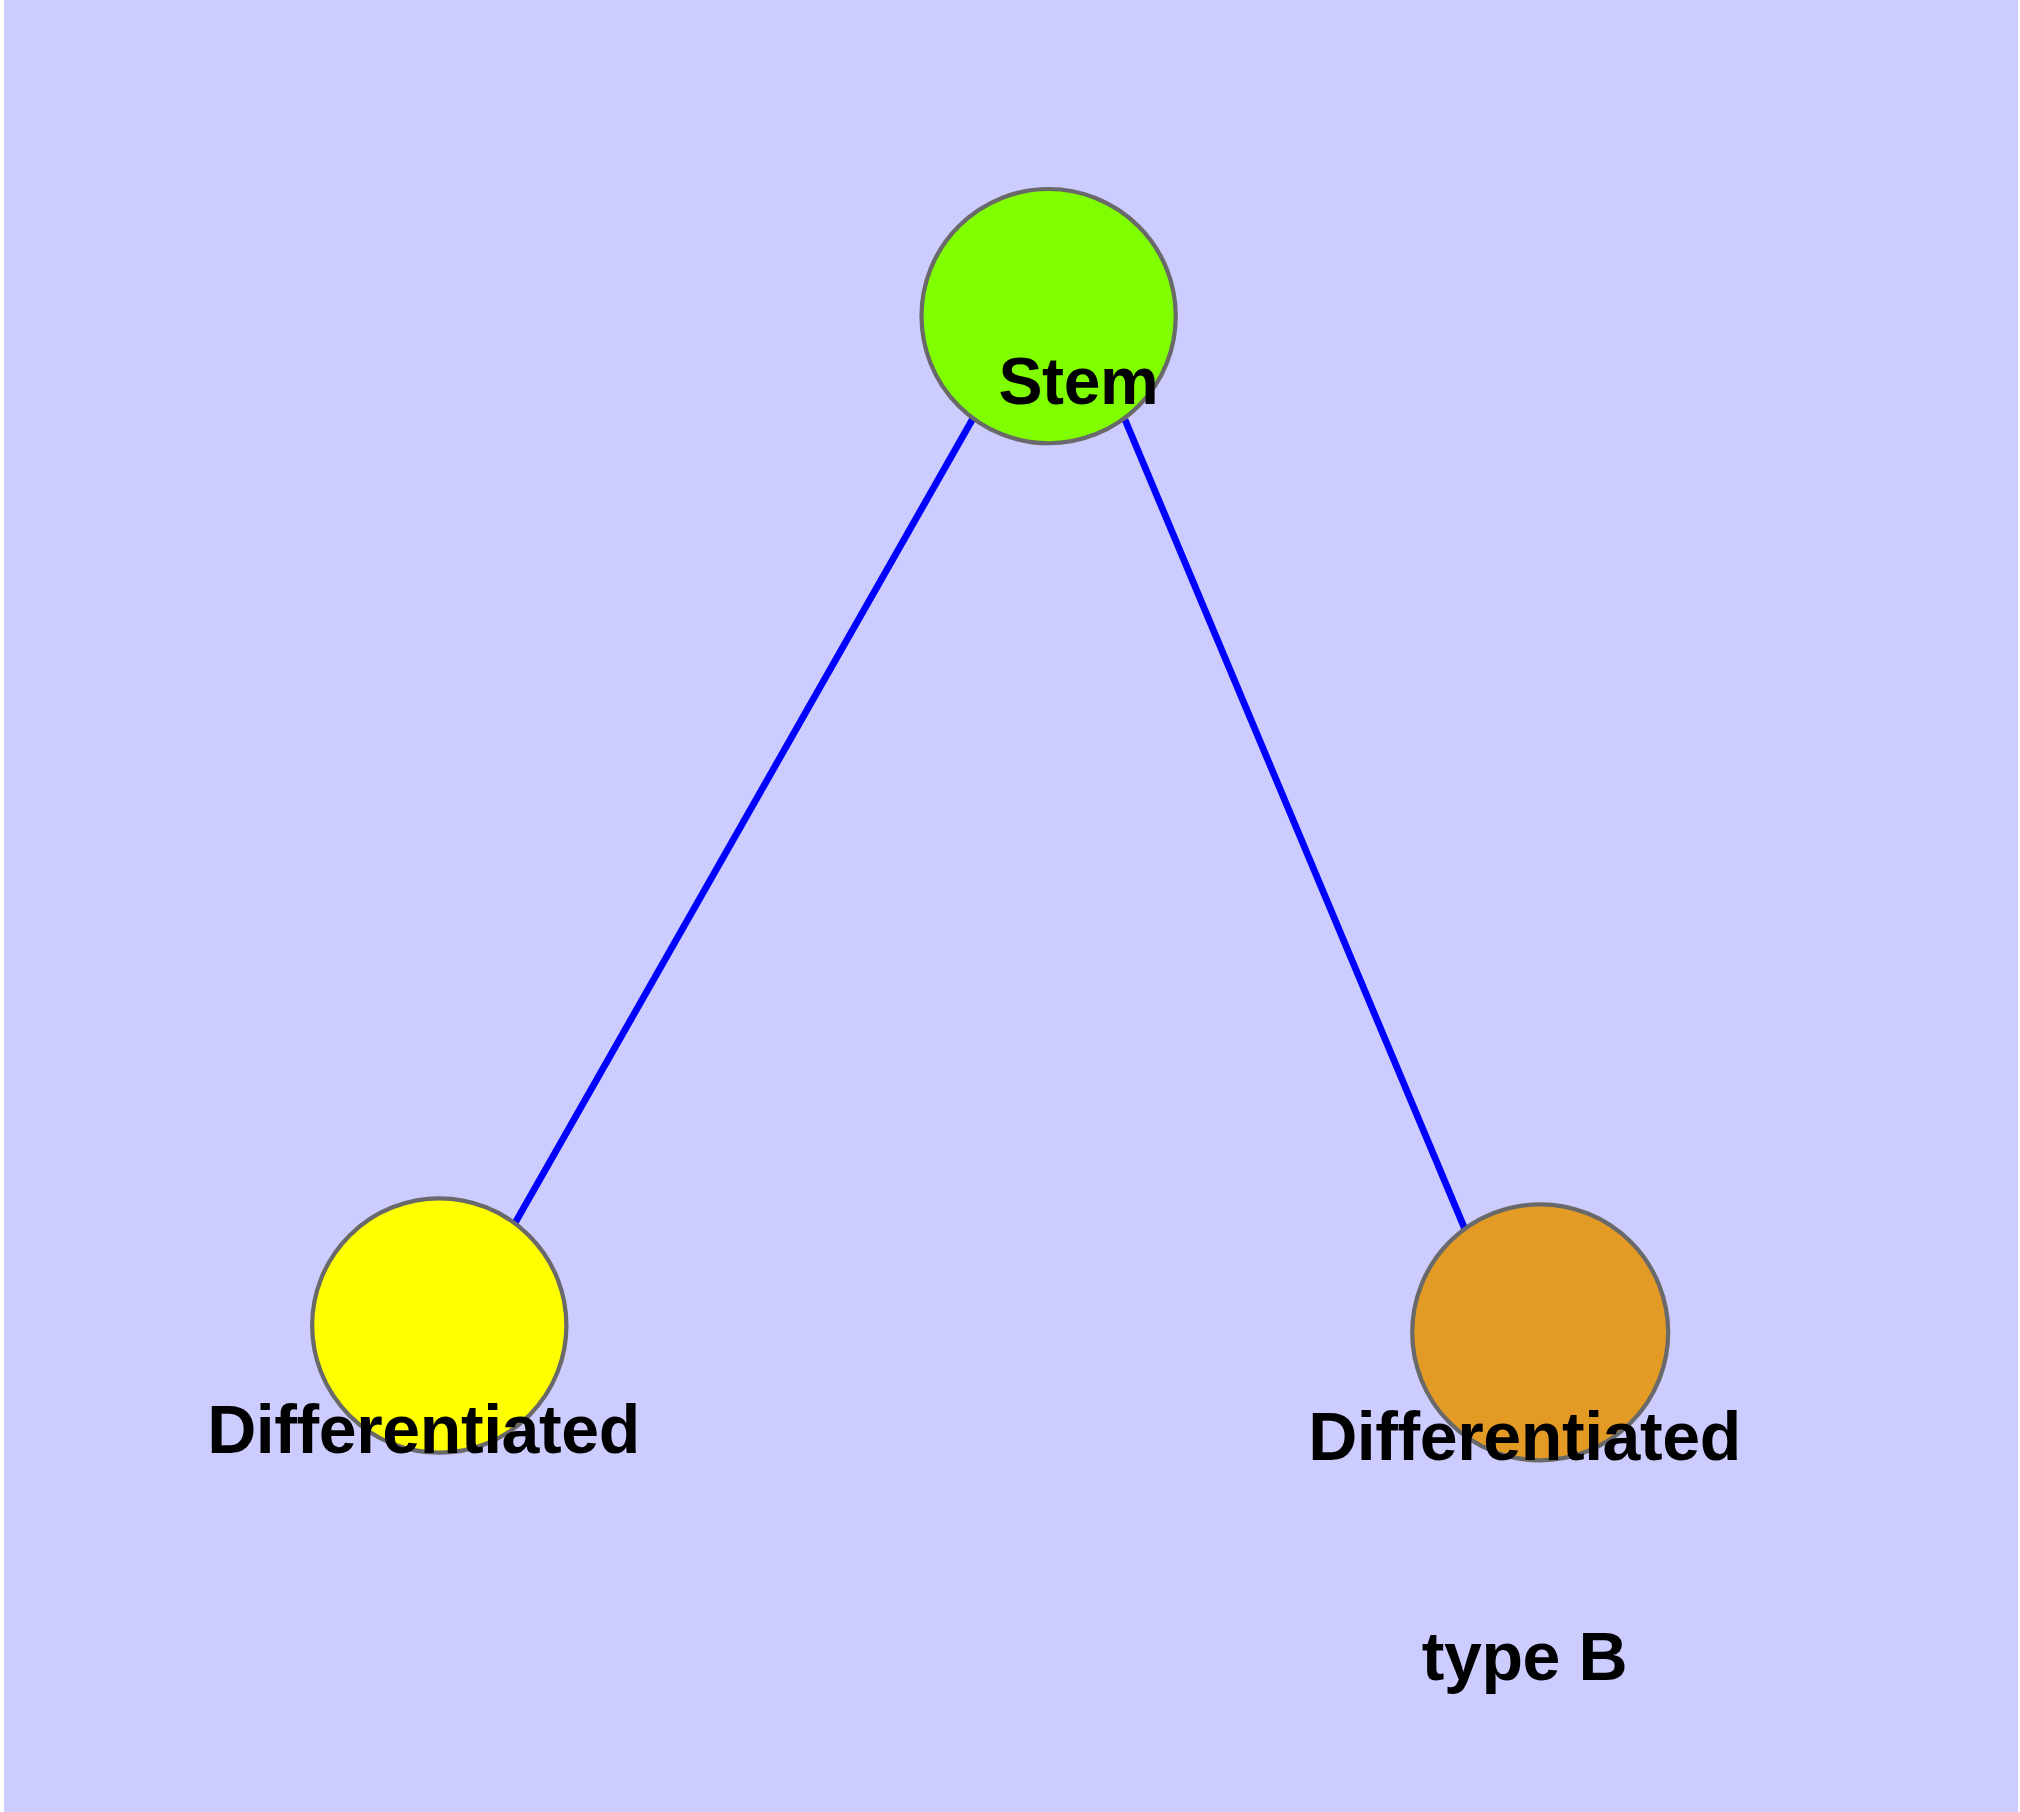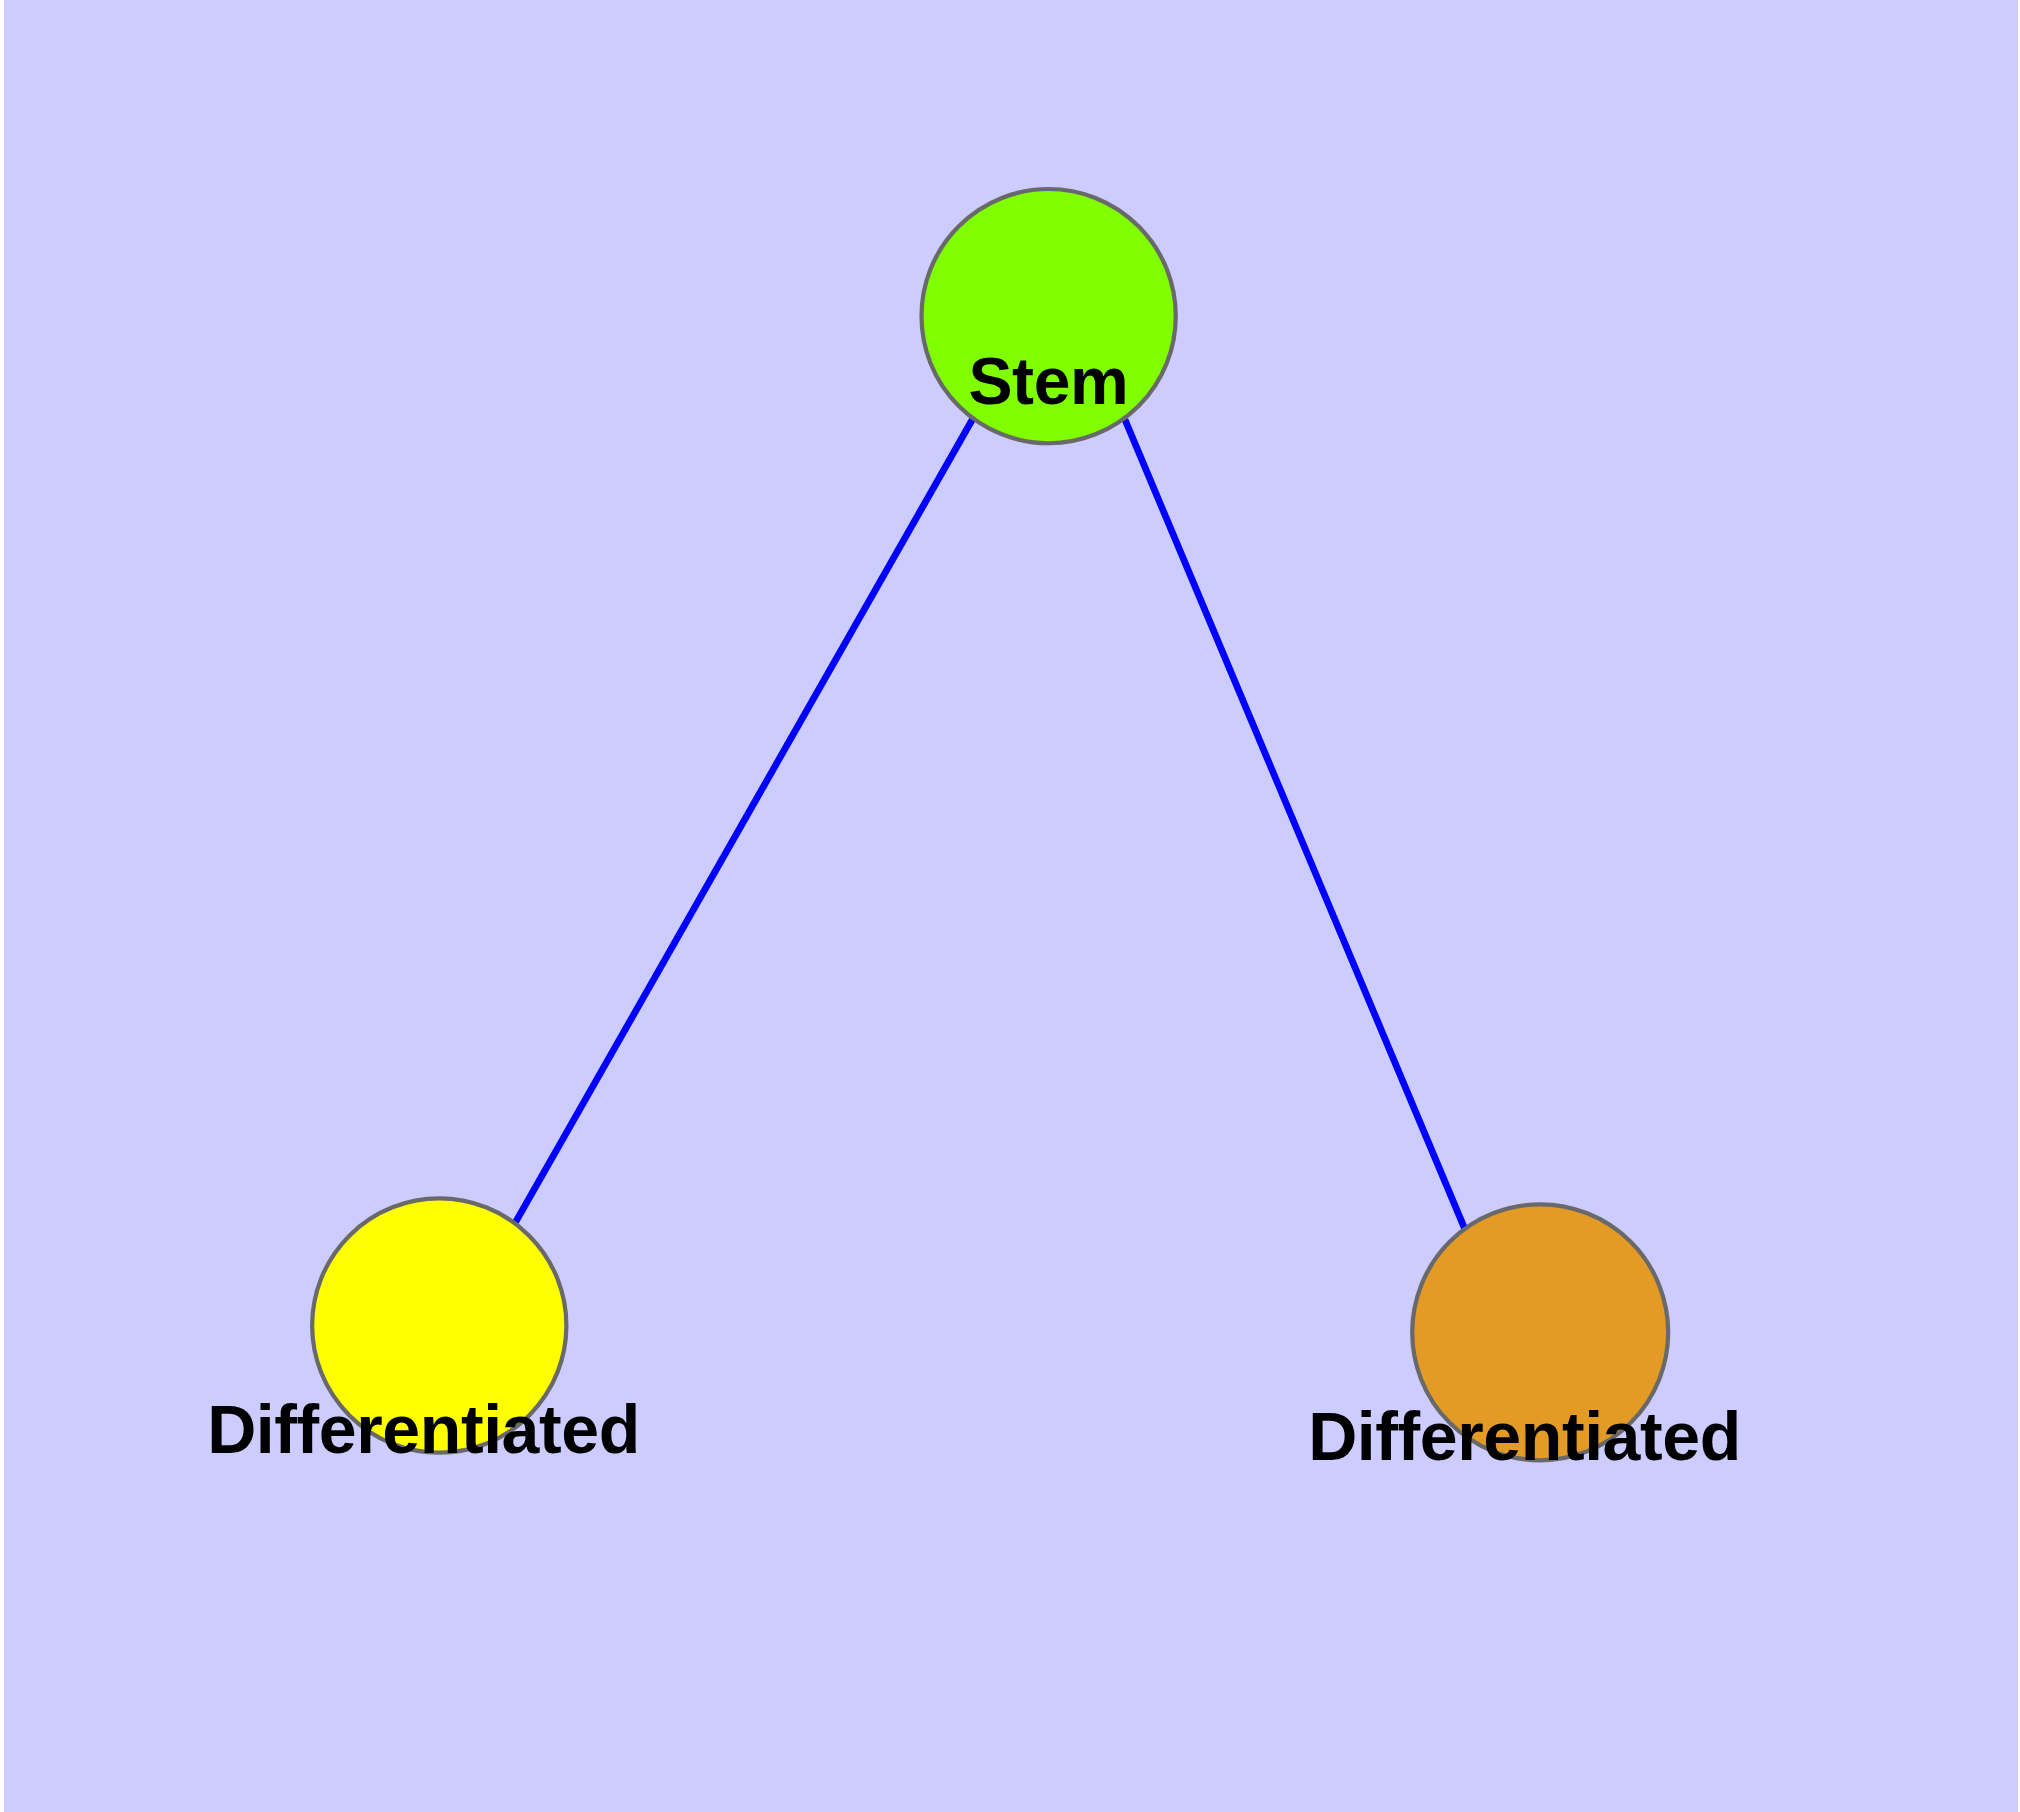--- a/index.html
+++ b/index.html
@@ -35,21 +35,21 @@
     text-align: center;
     font-weight: bold;
     color: #000000;
     white-space: pre;
     line-height: 1.08;
     letter-spacing: -0.4px;
     pointer-events: none;
   }
   #label-stem {
     font-size: 66px;
-    left: 758px;
+    left: 788px;
     top: 275px;
     width: 509px;
   }
   #label-diff-a {
     font-size: 68px;
     left: 165px;
     top: 1246px;
     width: 517px;
   }
   #label-diff-b {
@@ -84,16 +84,17 @@
   <div class="node-label" id="label-stem">
     <span>Stem</span>
   </div>
 
   <div class="node-label" id="label-diff-a">
     <div>Differentiated</div>
   </div>
 
   <div class="node-label" id="label-diff-b">
     <div>Differentiated</div>
+    <div>type B</div>
   </div>
 
 </div>
 
 
 </body></html>

